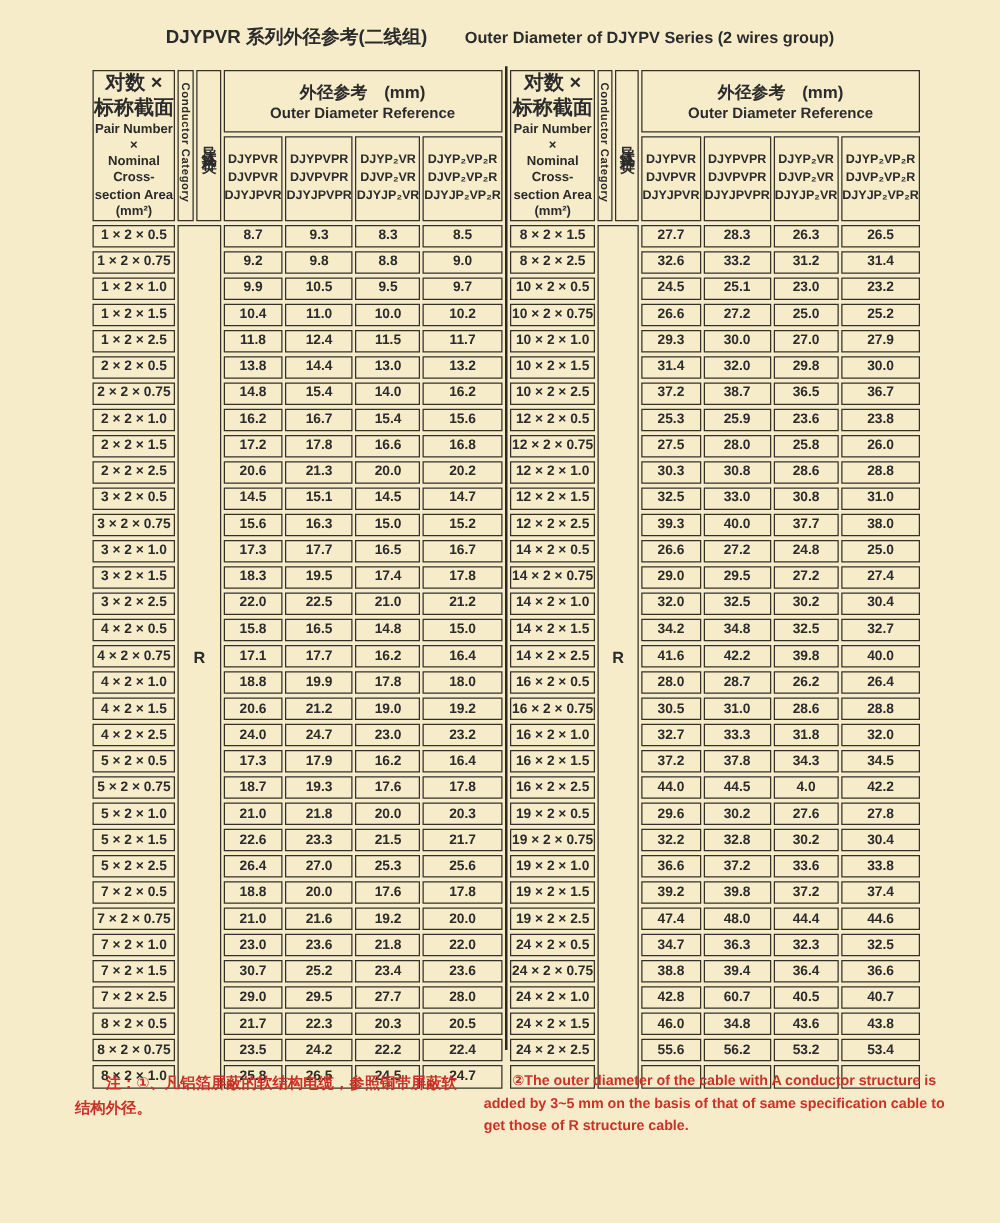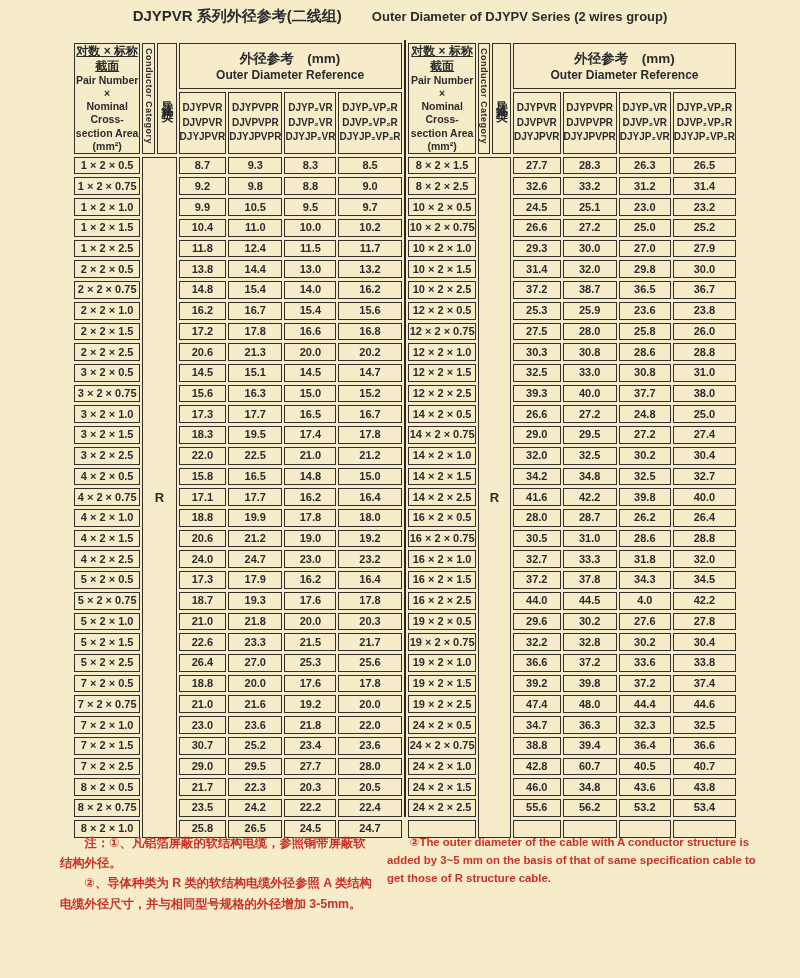--- a/index.html
+++ b/index.html
@@ -3,21 +3,21 @@
 <meta charset="utf-8">
 <style>
   html,body { margin:0; padding:0; }
   body {
     width:800px; height:978px;
     background:#f7ecca;
     font-family:"Liberation Sans","DejaVu Sans",sans-serif;
     color:#2b2b2b;
     overflow:hidden;
   }
-  .title-row { padding-top:7px; text-align:center; white-space:nowrap; }
+  .title-row { padding-top:20px; text-align:center; white-space:nowrap; }
   .title-zh { font-size:15px; font-weight:bold; margin-right:30px; }
   .title-en { font-size:13px; font-weight:600; }
 
   .tables { display:flex; align-items:stretch; margin:14px 0 0 72px; width:666px; }
   .divider { width:3px; background:#2b2620; }
 
   table.half {
     border-collapse:separate;
     border-spacing:2px 3px;
     table-layout:fixed;
@@ -28,21 +28,21 @@
     text-align:center;
     vertical-align:middle;
     overflow:hidden;
   }
   col.c-lbl { width:86px; }
   col.c-cat-en { width:17px; }
   col.c-cat-zh { width:20px; }
   col.c-val { width:44px; }
 
   th.lblh { font-size:10.5px; font-weight:bold; line-height:1.25; }
-  th.lblh .zh { font-size:12px;text-decoration:underline; }
+  th.lblh .zh { font-size:16px; }
   th.cath { vertical-align:middle; }
   .vert-en {
     writing-mode:vertical-rl; text-orientation:mixed;
     font-size:9px; font-weight:600; letter-spacing:0.5px; white-space:nowrap;
   }
   .vert-zh {
     writing-mode:vertical-rl; text-orientation:upright;
     font-size:12px; font-weight:bold; letter-spacing:3px; white-space:nowrap;
   }
   th.odh { height:34px; }
@@ -646,18 +646,17 @@
           <td class="val"></td>
         </tr>
       </tbody>
   </table>
 
 </div>
 
 <div class="notes">
   <div class="notes-zh">
     <p>注：①、凡铝箔屏蔽的软结构电缆，参照铜带屏蔽软结构外径。</p>
-    <p>②、导体种类为 R 类的软结构电缆外径参照 A 类结构电缆外径尺寸，并与相同型号规格的外径增加 3-5mm。</p>
   </div>
   <div class="notes-en">
     <p>②The outer diameter of the cable with A conductor structure is added by 3~5 mm on the basis of that of same specification cable to get those of R structure cable.</p>
   </div>
 </div>
 
 </body></html>

